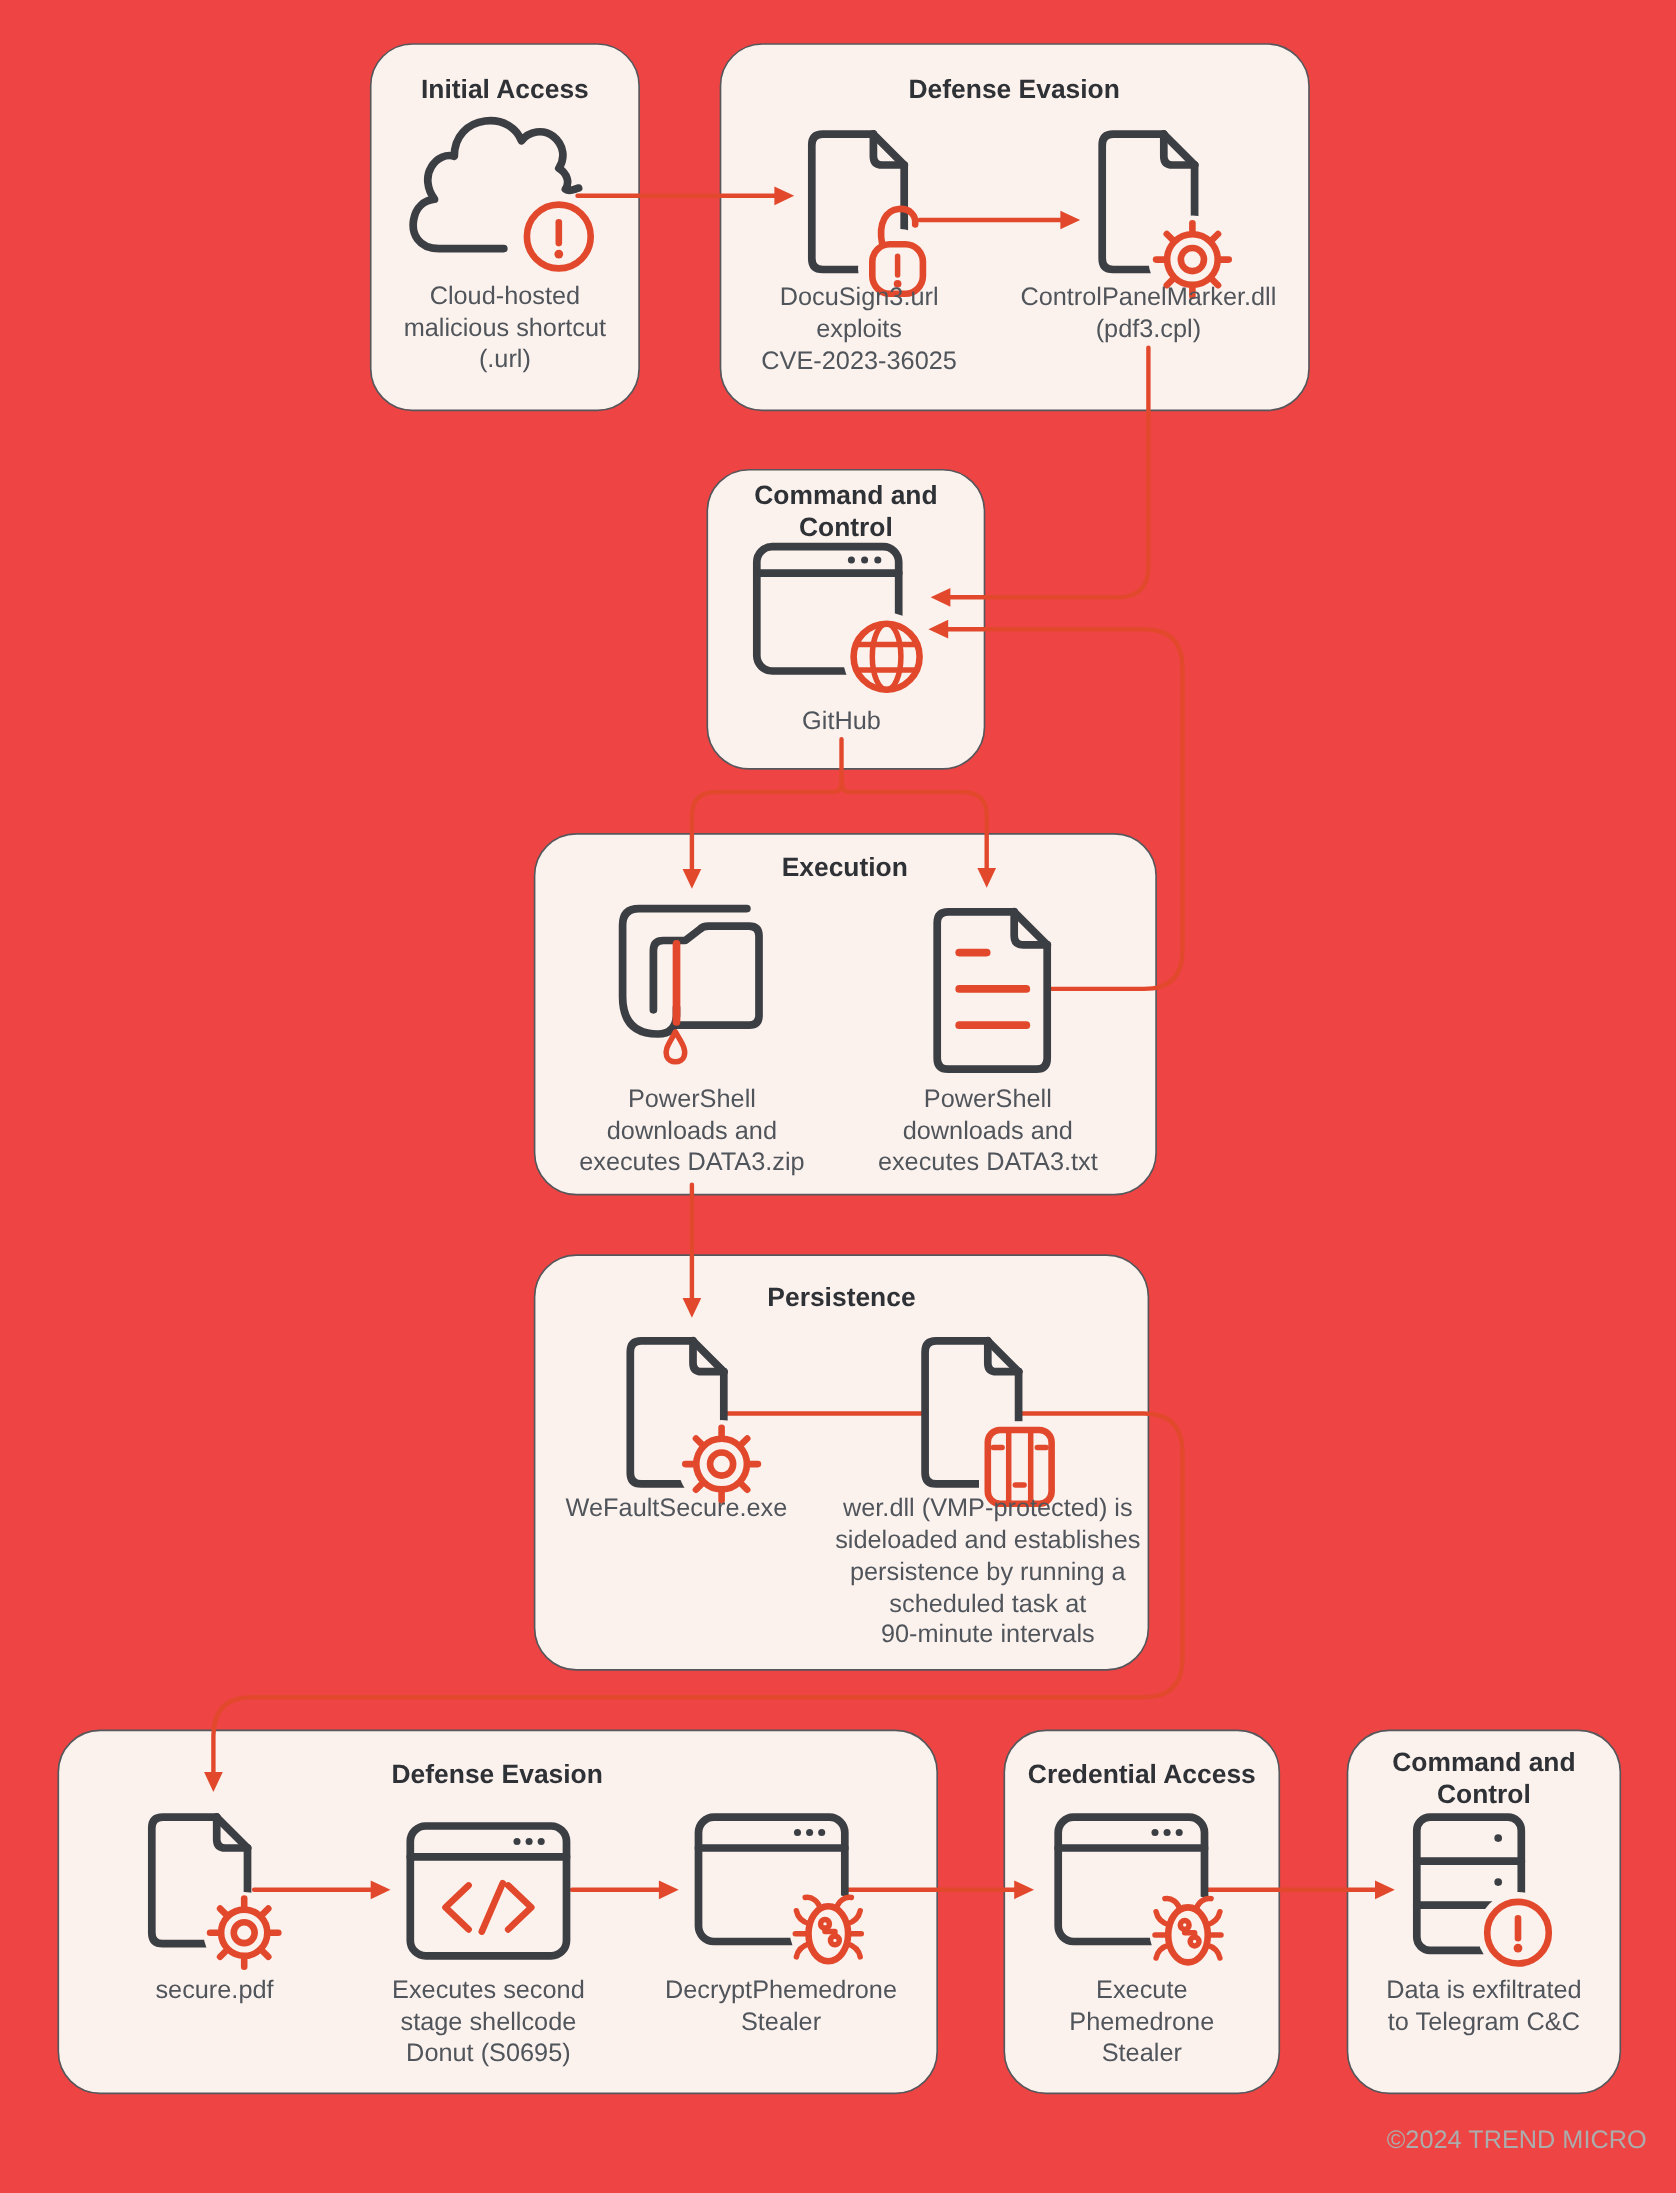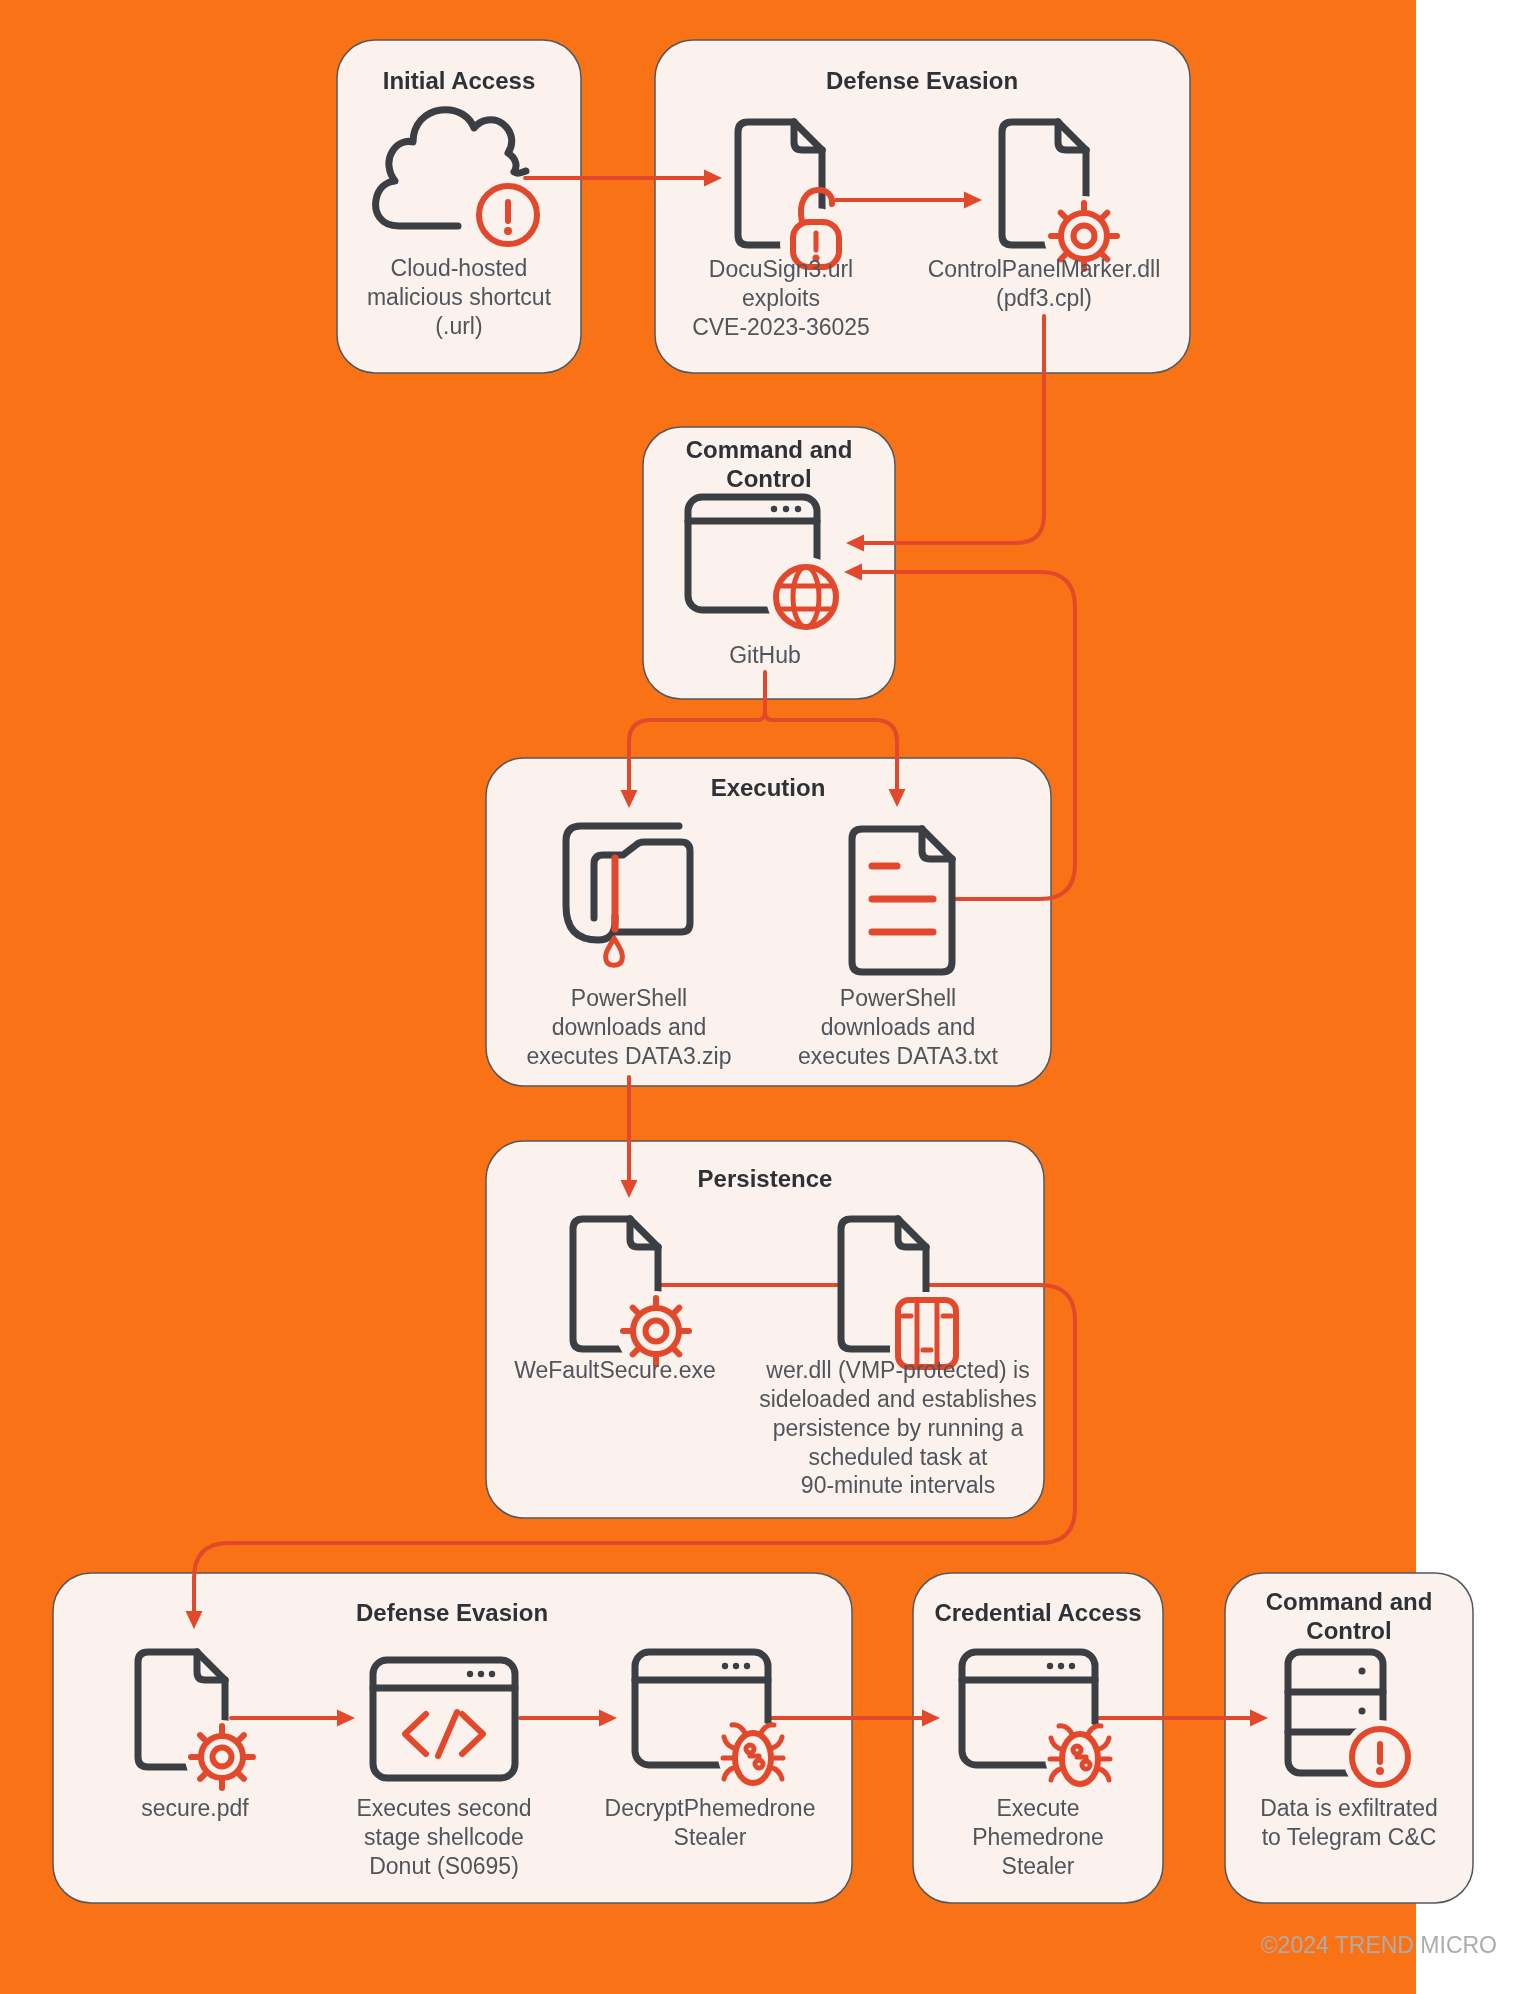--- a/index.html
+++ b/index.html
@@ -1,16 +1,16 @@
 <!DOCTYPE html>
 <html><head>
 <meta charset="utf-8">
 <style>
   html,body{margin:0;padding:0;background:#ffffff;}
-  #stage{position:relative;width:1416px;height:1994px;background:#f97316;
+  #stage{position:relative;width:1524px;height:1994px;background:#ef4444;
          font-family:"Liberation Sans",sans-serif;}
   svg{position:absolute;left:0;top:0;}
   .box{fill:#FBF1ED;stroke:#56575B;stroke-width:1.5;}
   .title{font:700 24px "Liberation Sans",sans-serif;fill:#2E3135;text-anchor:middle;}
   .lbl{font:400 23px "Liberation Sans",sans-serif;fill:#50555B;text-anchor:middle;}
   .footer{font:400 23px "Liberation Sans",sans-serif;fill:#ACACAC;text-anchor:end;}
   .d{stroke:#3B3E43;stroke-width:7;fill:none;stroke-linecap:round;stroke-linejoin:round;}
   .sil{fill:#FBF1ED;stroke:none;}
   .r{stroke:#E2492C;stroke-width:6;fill:none;stroke-linecap:round;stroke-linejoin:round;}
   .rthin{stroke:#E2492C;stroke-width:5;fill:none;stroke-linecap:round;stroke-linejoin:round;}

